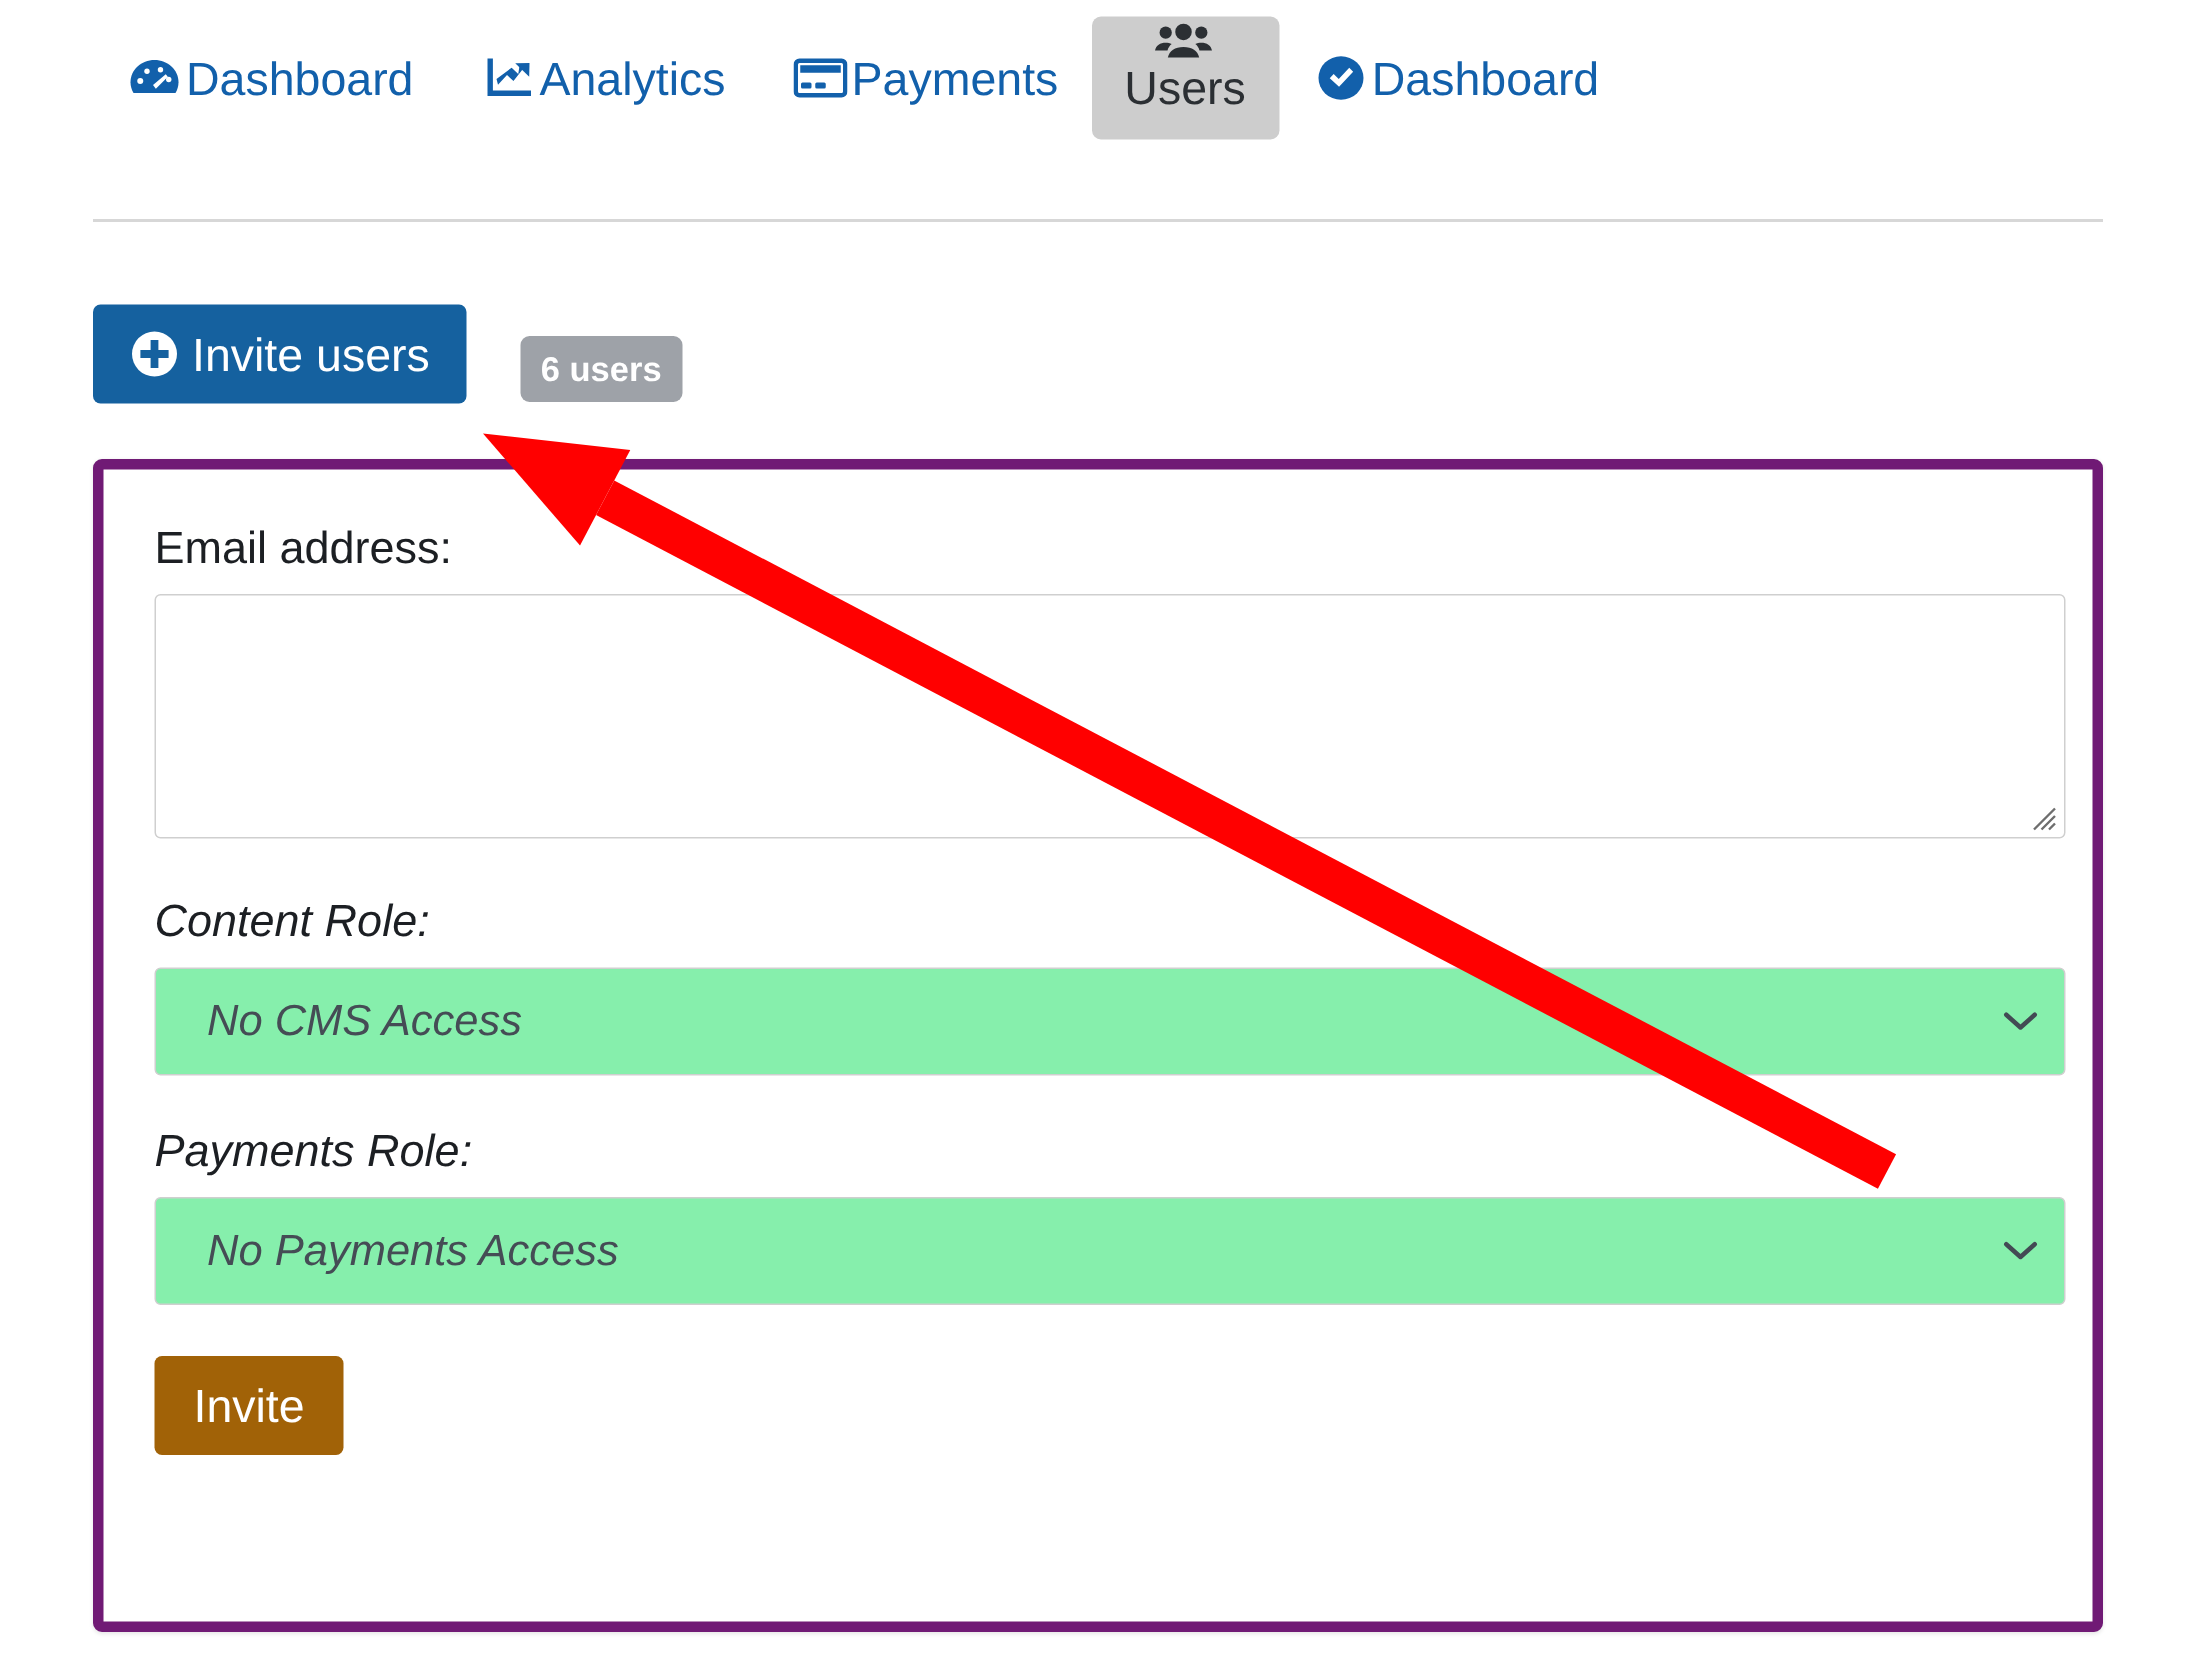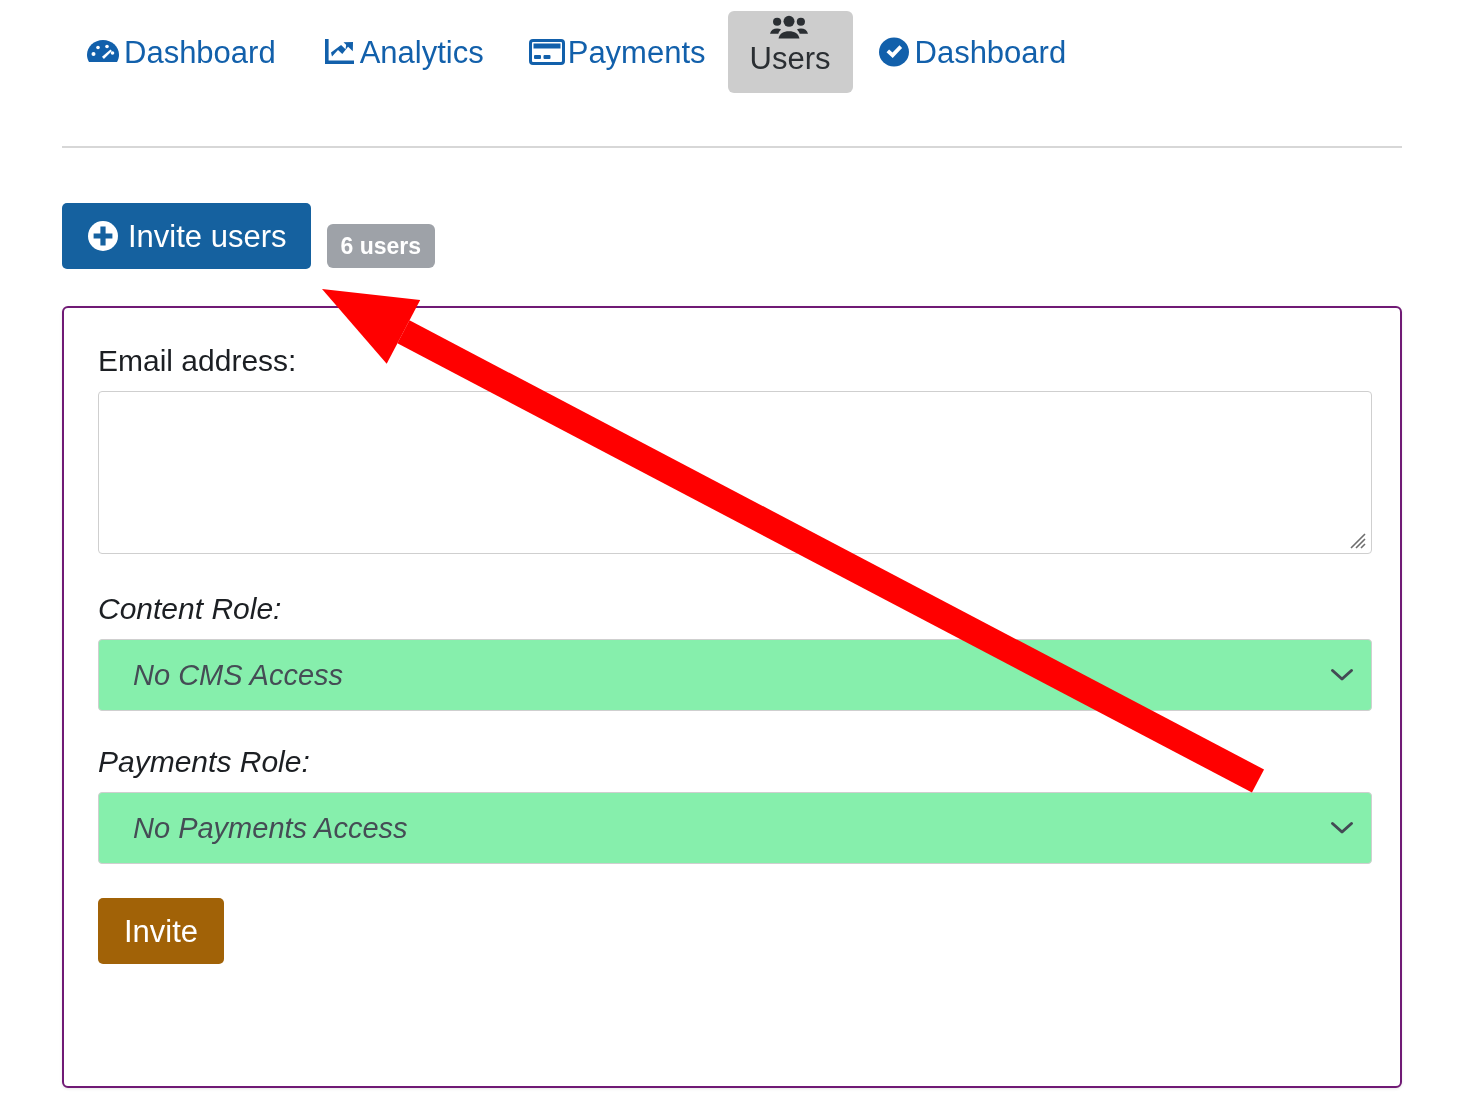--- a/index.html
+++ b/index.html
@@ -79,20 +79,21 @@
     background: #d7d7d7;
   }
 
   
   .action-row {
     position: absolute;
     left: 62px;
     top: 203px;
     display: flex;
     align-items: center;
+    gap: 20px;
   }
   .btn-invite-users {
     display: inline-flex;
     align-items: center;
     justify-content: center;
     height: 66px;
     padding: 0 24px;
     background: #15619f;
     color: #ffffff;
     border: none;
@@ -129,21 +130,21 @@
 
   
   .invite-card {
     position: absolute;
     left: 62px;
     top: 306px;
     width: 1340px;
     height: 782px;
     box-sizing: border-box;
     background: #ffffff;
-    border: 2px solid #701a75;
+    border: 7px solid #701a75;
     border-radius: 6px;
     box-shadow: 0 1px 3px rgba(0,0,0,0.10);
     padding: 36px 20px 0 34px;
   }
   .field-label {
     display: block;
     color: #1c1f23;
     font-size: 30px;
     line-height: 1.1;
     margin: 0 0 14px 0;

